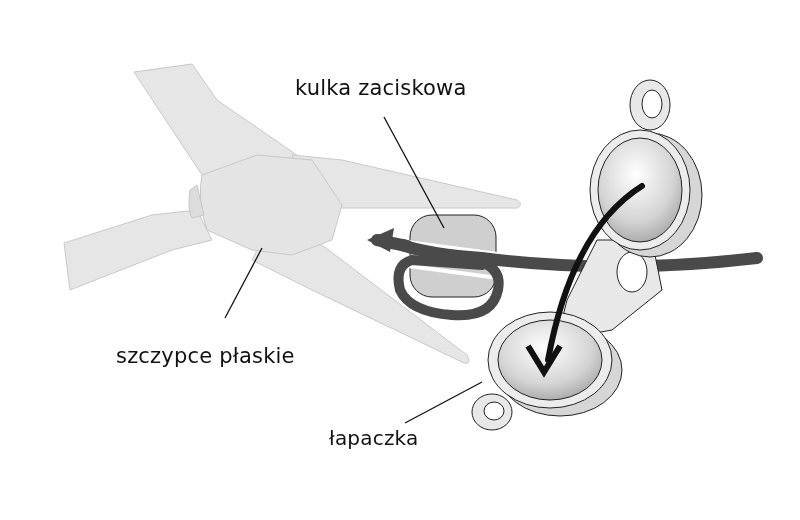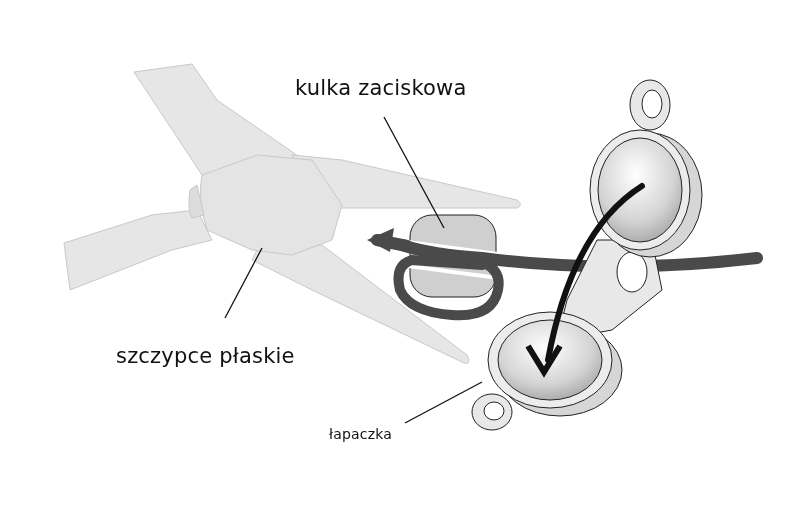--- a/index.html
+++ b/index.html
@@ -7,21 +7,21 @@
     #stage { position: absolute; left: 12px; top: 0; width: 705px; height: 520px; text-align: center; }
     .label {
       position: absolute;
       font-family: "DejaVu Sans", sans-serif;
       color: #111111;
       white-space: nowrap;
       letter-spacing: 0.2px;
     }
     .label-clamp { left: 283px; top: 76px; font-size: 21px; }
     .label-pliers { left: 104px; top: 328px; font-size: 21px; margin-top: 16px; }
-    .label-catch { left: 317px; top: 426px; font-size: 14px; }
+    .label-catch { left: 317px; top: 426px; font-size: 20px; }
     .watermark {
       position: absolute; left: 613px; top: 455px;
       font-family: "DejaVu Sans", sans-serif; font-size: 21px; color: #8a8a8a;
     }
   </style>
 </head>
 <body>
 
 <div id="stage">
   <svg width="800" height="520" viewBox="0 0 800 520" xmlns="http://www.w3.org/2000/svg">

